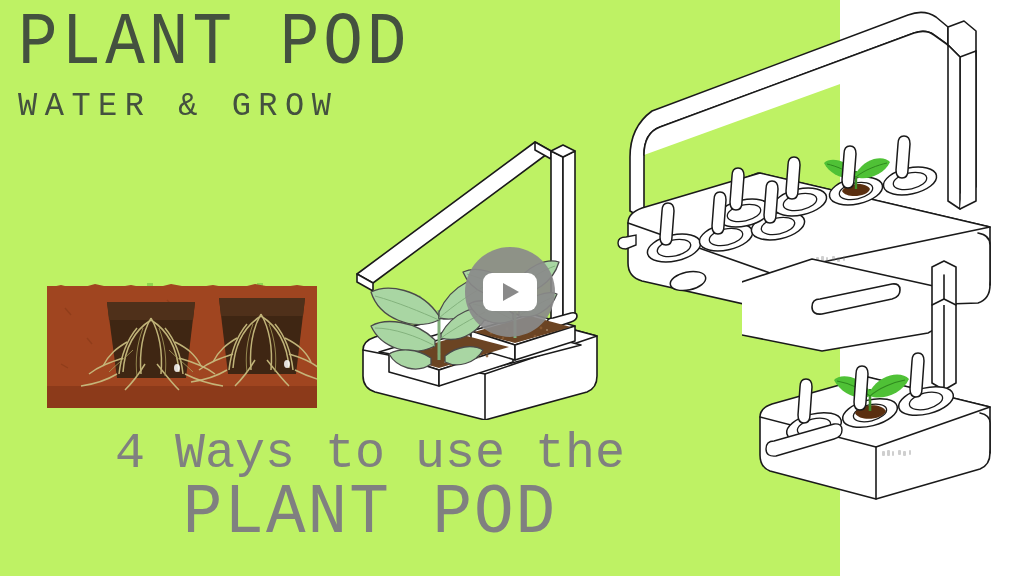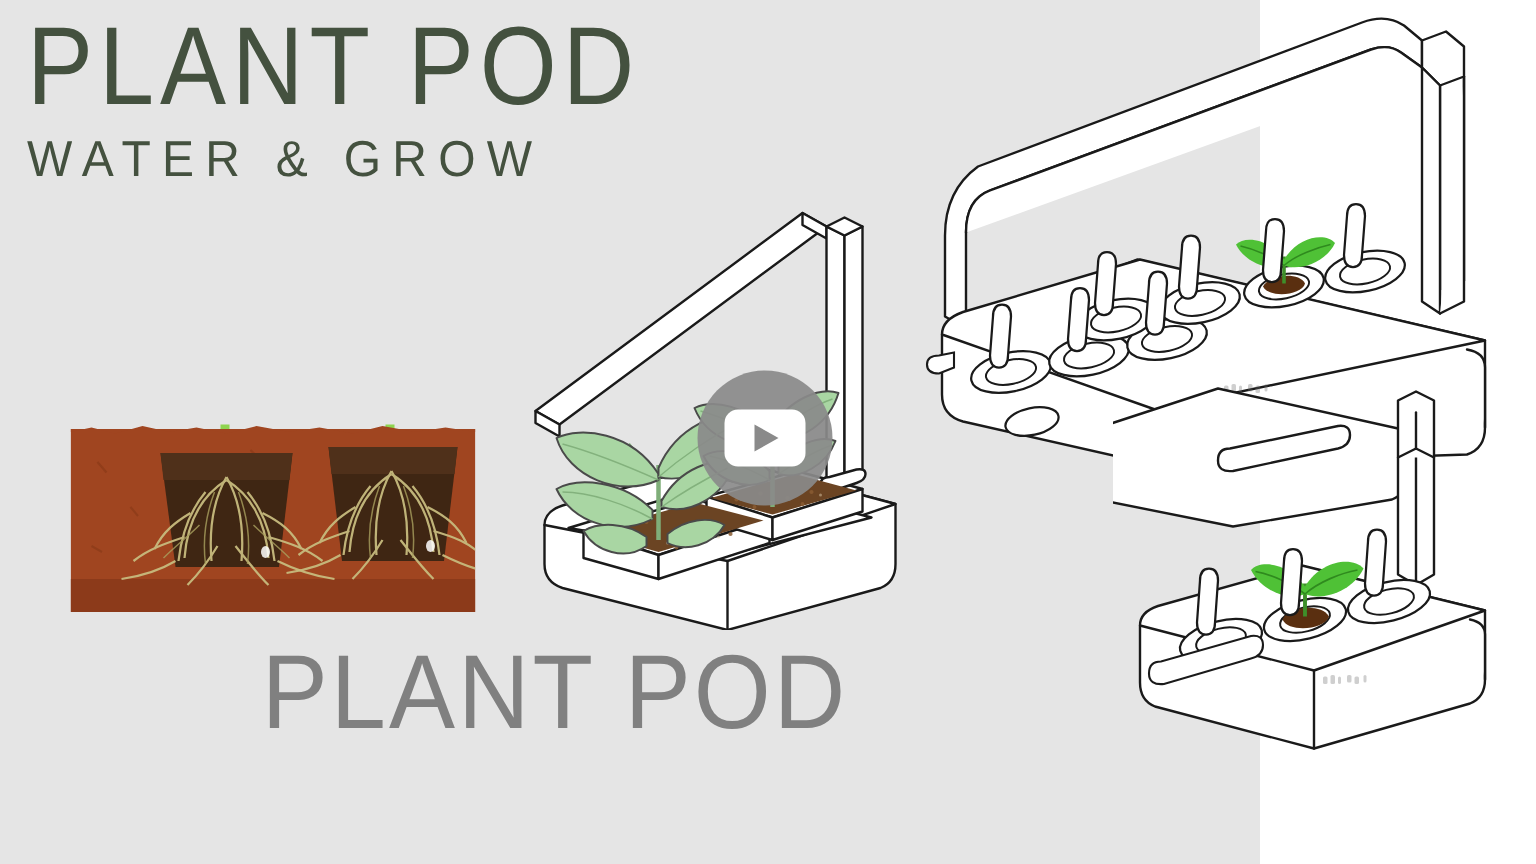--- a/index.html
+++ b/index.html
@@ -2,21 +2,21 @@
 <html><head>
 <meta charset="utf-8">
 <title>Plant Pod Video Thumbnail</title>
 <style>
   html,body{margin:0;padding:0;background:#fff;}
   body{
     width:1024px;height:576px;overflow:hidden;position:relative;
     font-family:"Liberation Sans", sans-serif;
     background:#ffffff;
   }
-  #stage{position:absolute;inset:0;width:840px;height:576px;background:#e5e5e5;}
+  #stage{position:absolute;inset:0;width:840px;height:576px;background:#bef264;font-family:Liberation Mono, monospace;}
 
   
   .title-block{position:absolute;left:18px;top:8px;}
   .title-main{
     font-size:66px;line-height:0.98;letter-spacing:4px;
     color:#44513f;font-weight:400;white-space:nowrap;
     transform:scaleY(1.12);transform-origin:left top;
   }
   .title-sub{
     font-size:32px;letter-spacing:7.5px;color:#44513f;font-weight:400;
@@ -397,16 +397,17 @@
     </svg>
   </div>
 
   <div class="play-wrap" title="Play">
     <div class="play-circle"></div>
     <div class="play-badge"></div>
     <div class="play-tri"></div>
   </div>
 
   <div class="bottom-block">
+    <div class="bottom-line1">4 Ways to use the</div>
     <div class="bottom-line2">PLANT POD</div>
   </div>
 
 </div>
 
 </body></html>

